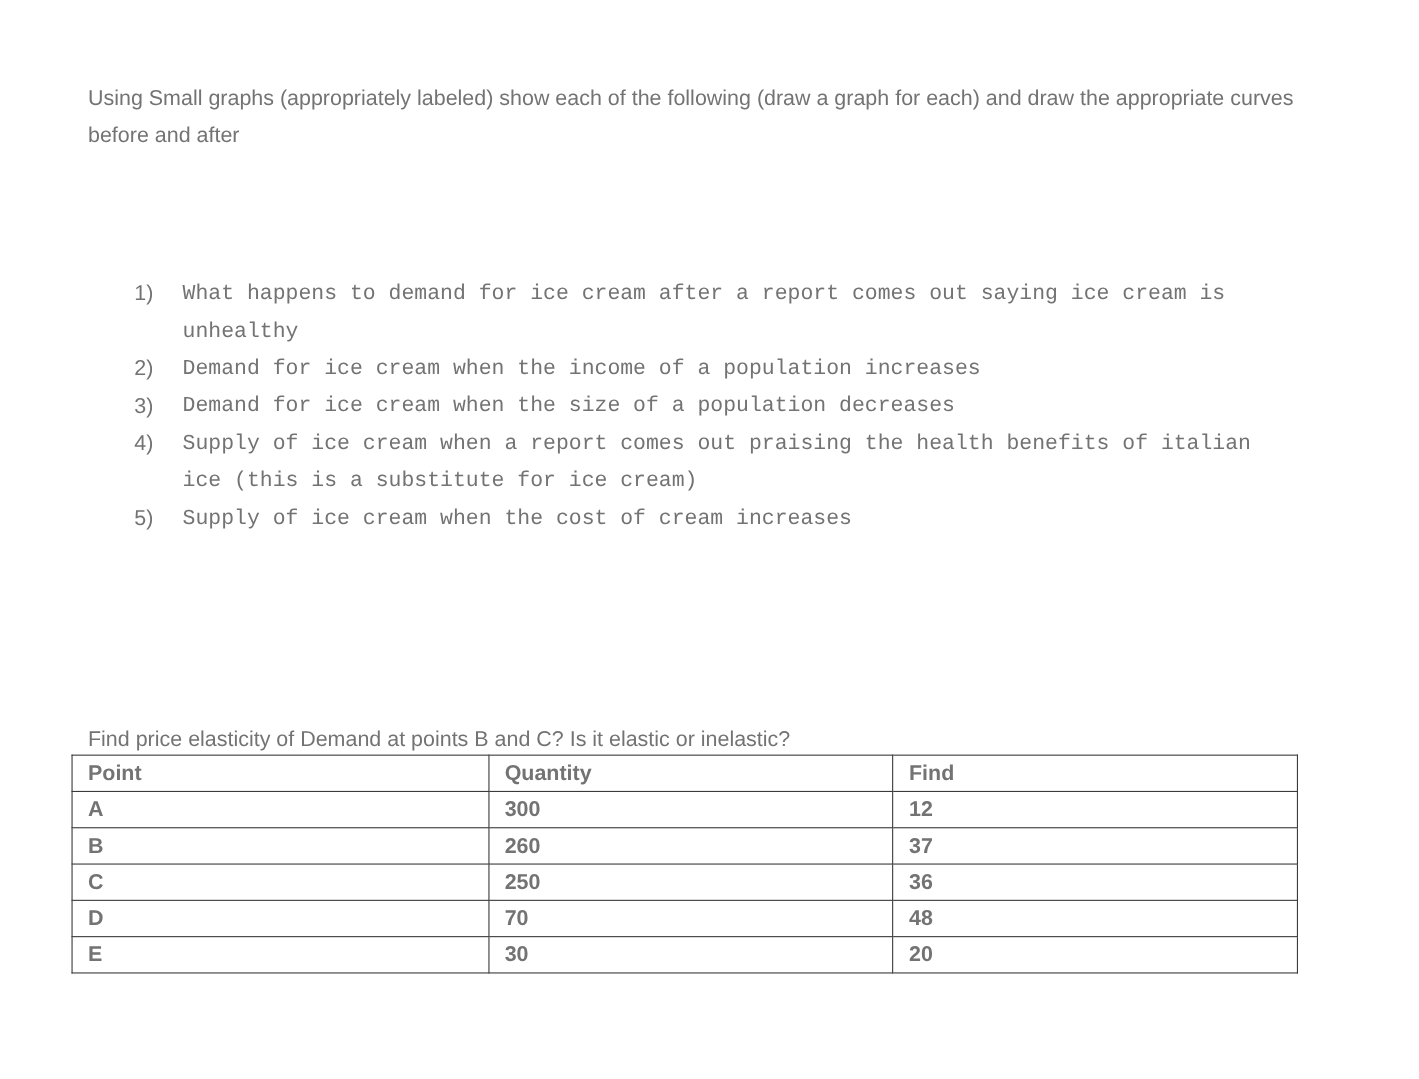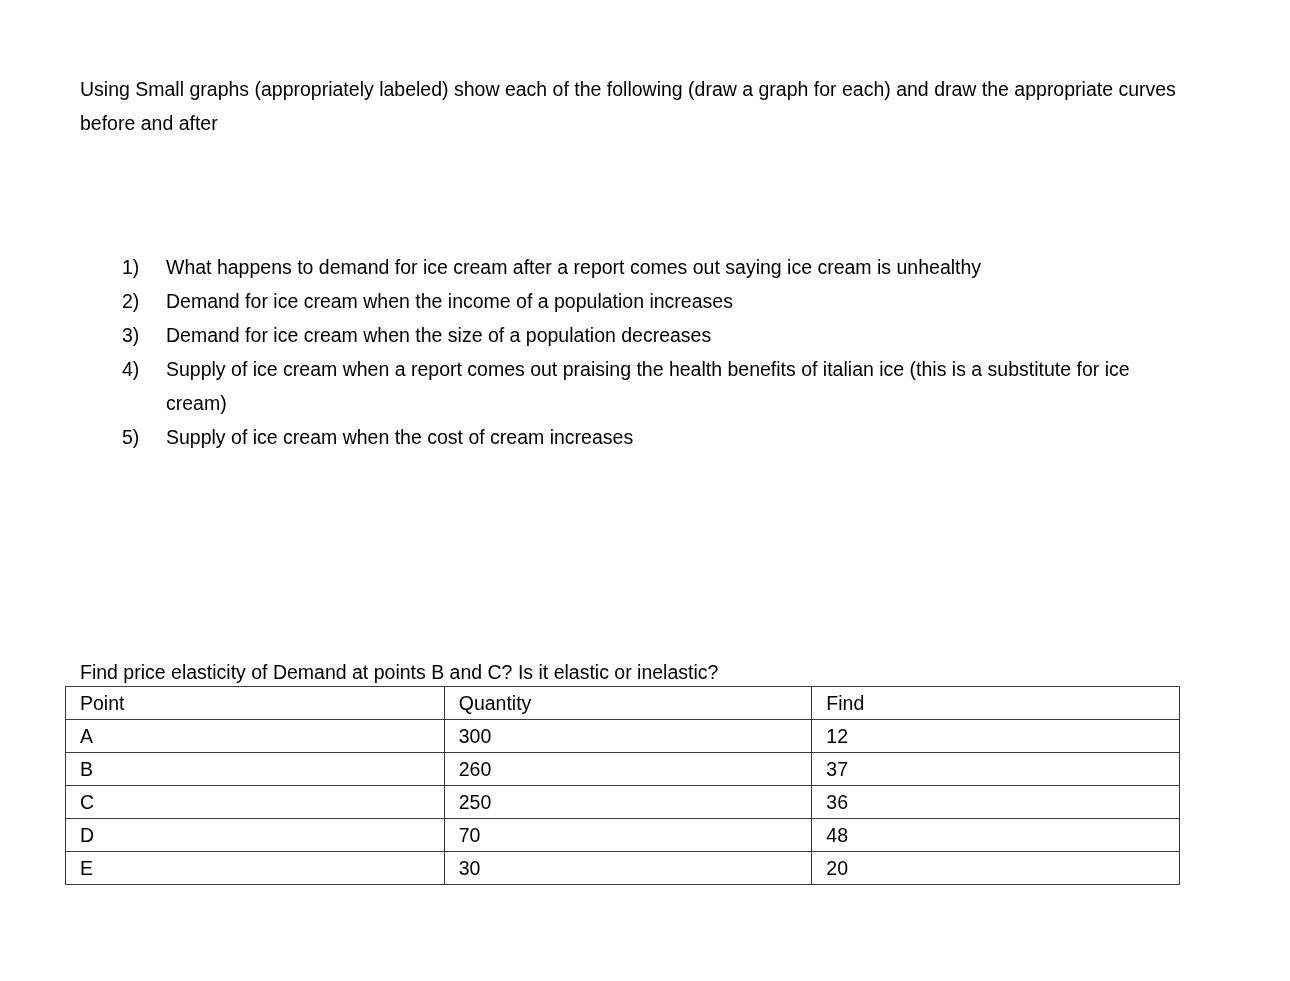--- a/index.html
+++ b/index.html
@@ -3,21 +3,21 @@
 <meta charset="utf-8">
 <style>
   * { box-sizing: border-box; }
   html, body { margin: 0; padding: 0; background: #ffffff; }
   .page {
     position: relative;
     width: 1290px;
     height: 981px;
     background: #ffffff;
     font-family: "Liberation Sans", sans-serif;
-    color: #000000;
+    color: #737373;
     overflow: hidden;
   }
   .intro {
     position: absolute;
     top: 52px;
     left: 80px;
     width: 1110px;
     font-size: 19.5px;
     line-height: 34px;
   }
@@ -32,20 +32,21 @@
   .question-item {
     display: flex;
     align-items: flex-start;
   }
   .question-number {
     flex: 0 0 44px;
   }
   .question-text {
     flex: 1 1 auto;
     max-width: 1005px;
+    font-family: Liberation Mono, monospace;
   }
   .elasticity-prompt {
     position: absolute;
     top: 635px;
     left: 80px;
     width: 1100px;
     font-size: 19.5px;
     line-height: 34px;
   }
   .data-table {
@@ -54,21 +55,21 @@
     left: 65px;
     width: 1115px;
     border-collapse: collapse;
     font-size: 19.5px;
   }
   .data-table td {
     border: 1px solid #3a3a3a;
     height: 33px;
     padding: 2px 6px 2px 14px;
     vertical-align: middle;
-    font-weight: 400;
+    font-weight: 700;
   }
   .col-point    { width: 34%; }
   .col-quantity { width: 33%; }
   .col-price    { width: 33%; }
 </style>
 </head>
 <body>
 
 <div class="page">
 

